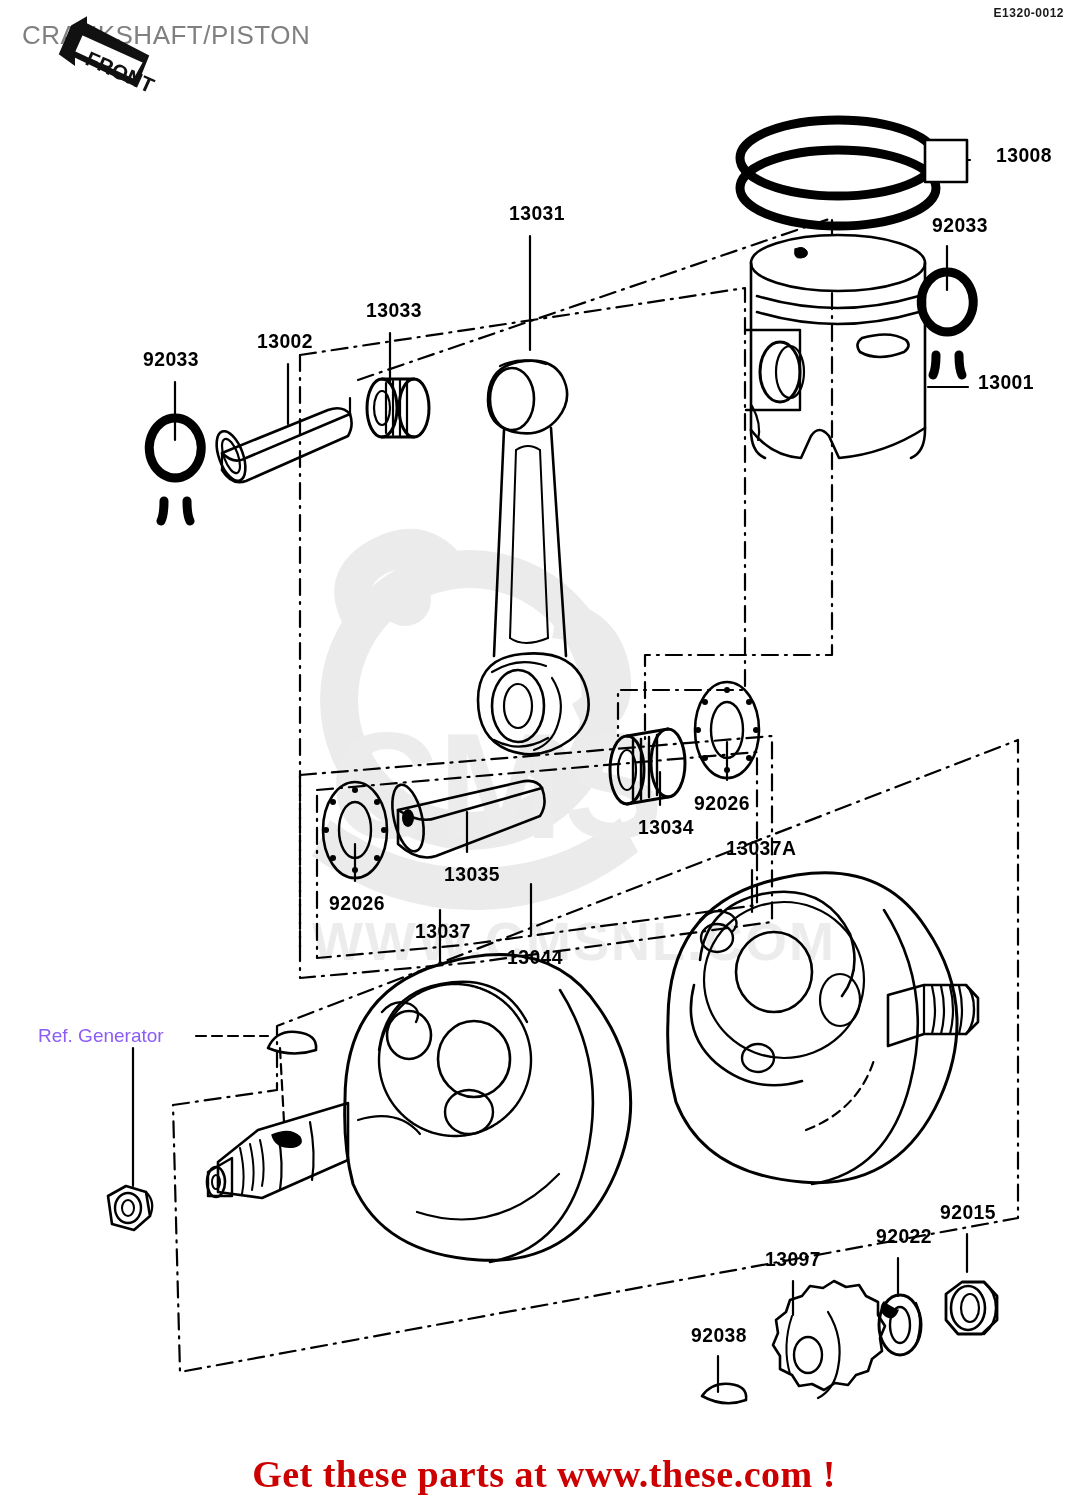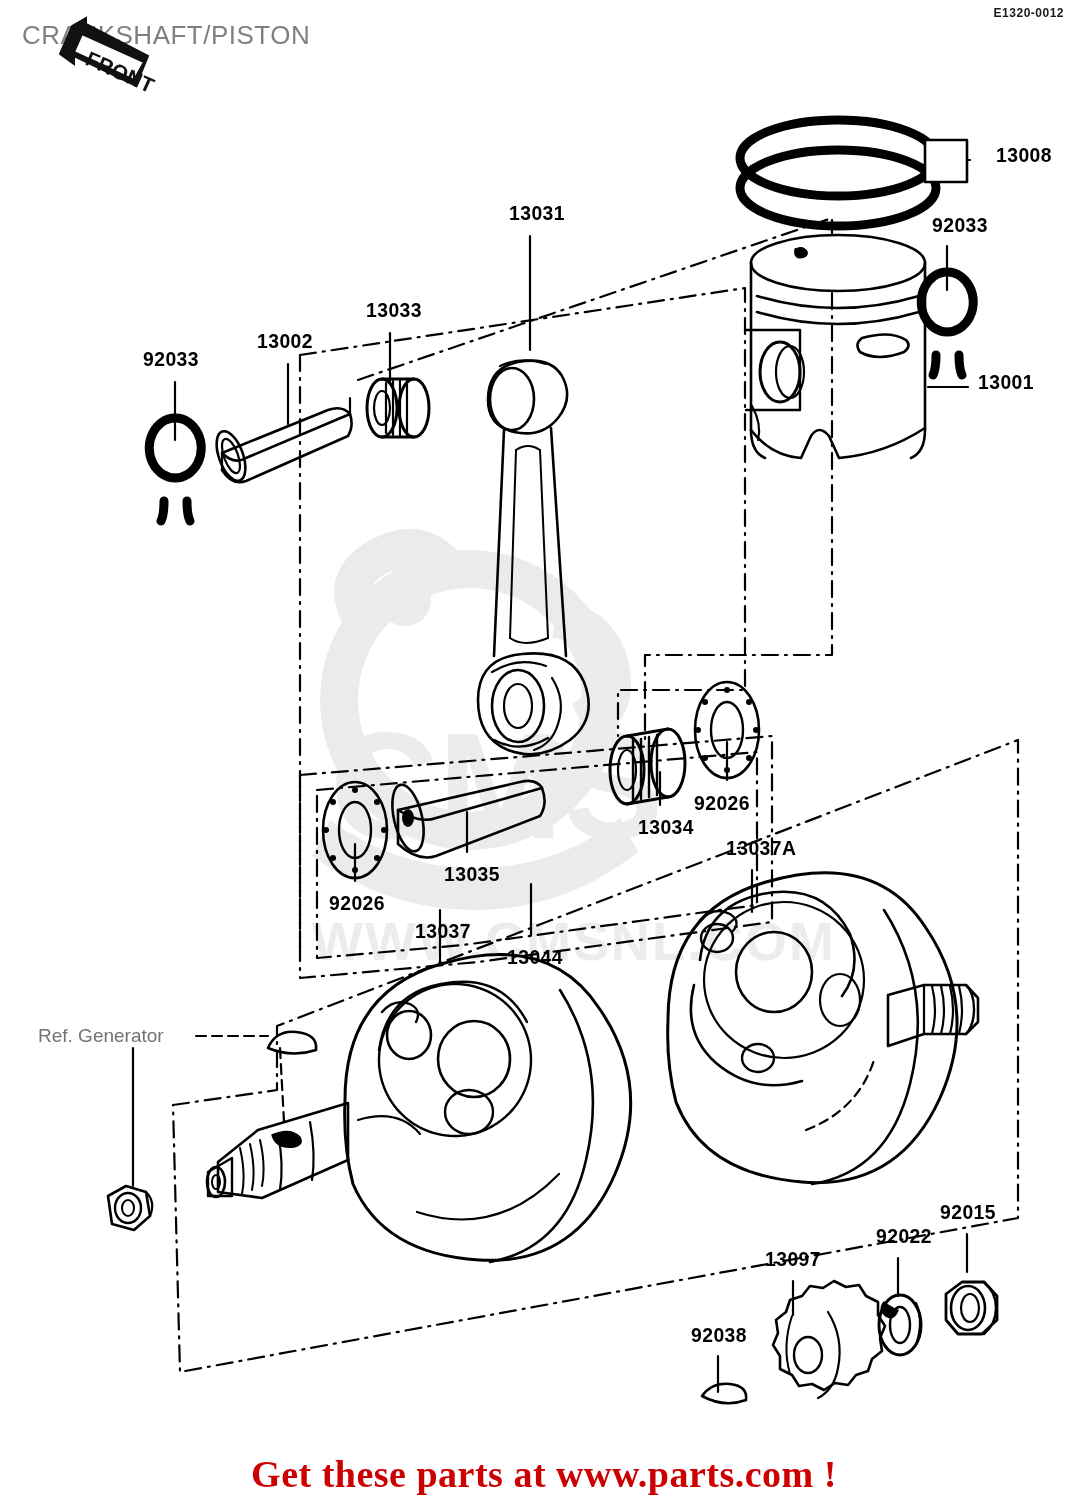--- a/index.html
+++ b/index.html
@@ -15,21 +15,21 @@
                 font-weight:700;letter-spacing:0.5px;font-family:"Liberation Sans",sans-serif;}
 
   
   .front-badge{position:absolute;left:52px;top:16px;width:112px;height:80px;}
 
   
   .lbl{position:absolute;font-size:21px;color:#000;font-weight:700;
        letter-spacing:0.5px;white-space:nowrap;
        font-family:"Liberation Sans",sans-serif;
        transform:scaleX(0.92);transform-origin:left center;}
-  .ref-lbl{position:absolute;font-size:19px;color:#737373;white-space:nowrap;
+  .ref-lbl{position:absolute;font-size:19px;color:#8b5cf6;white-space:nowrap;
            font-family:"Liberation Sans",sans-serif;text-align:right;}
 
   .footer-cta{position:absolute;left:0;top:1452px;width:1088px;text-align:center;
               font-family:"Liberation Serif",serif;font-size:38px;color:#cc0000;
               font-weight:700;letter-spacing:0.5px;}
 
   svg.layer{position:absolute;left:0;top:0;width:1088px;height:1500px;}
   .wm{fill:#e8e8e8;}
   .wm-text{fill:#ececec;font-family:"Liberation Sans",sans-serif;font-weight:700;}
 </style>
@@ -313,15 +313,15 @@
   <div class="lbl" style="left:329px;top:891px;">92026</div>
   <div class="lbl" style="left:415px;top:919px;">13037</div>
   <div class="lbl" style="left:507px;top:945px;">13044</div>
   <div class="lbl" style="left:726px;top:836px;">13037A</div>
   <div class="lbl" style="left:765px;top:1247px;">13097</div>
   <div class="lbl" style="left:876px;top:1224px;">92022</div>
   <div class="lbl" style="left:940px;top:1200px;">92015</div>
   <div class="lbl" style="left:691px;top:1323px;">92038</div>
   <div class="ref-lbl" style="left:38px;top:1025px;">Ref. Generator</div>
 
-  <div class="footer-cta">Get these parts at www.parts.com !</div>
+  <div class="footer-cta">Get these parts at www.these.com !</div>
 
 </div>
 
 </body></html>

